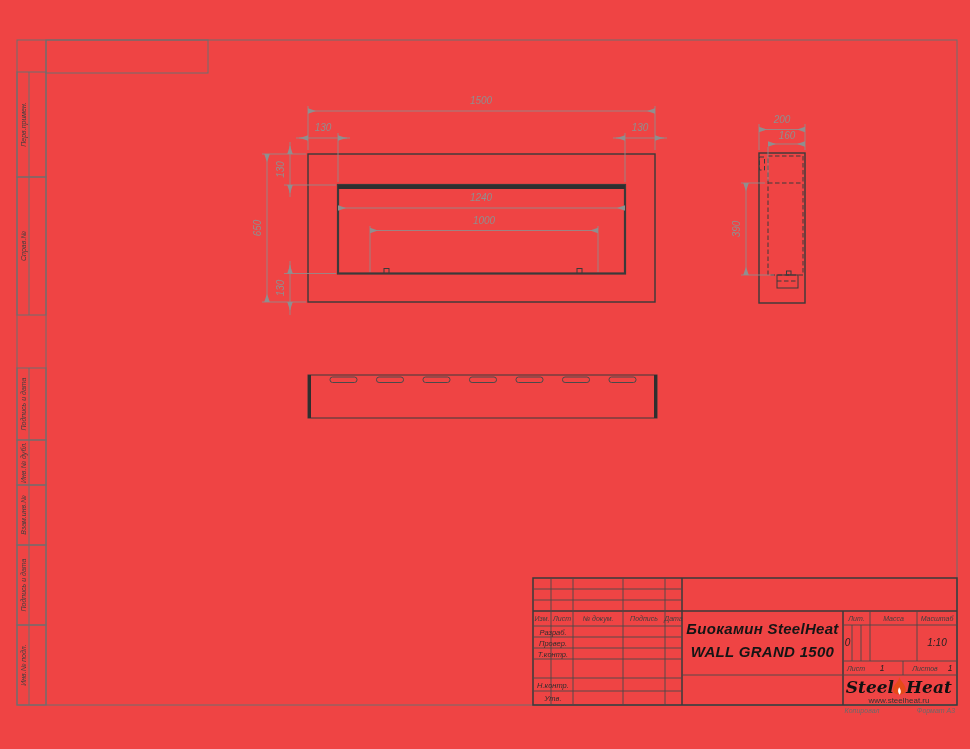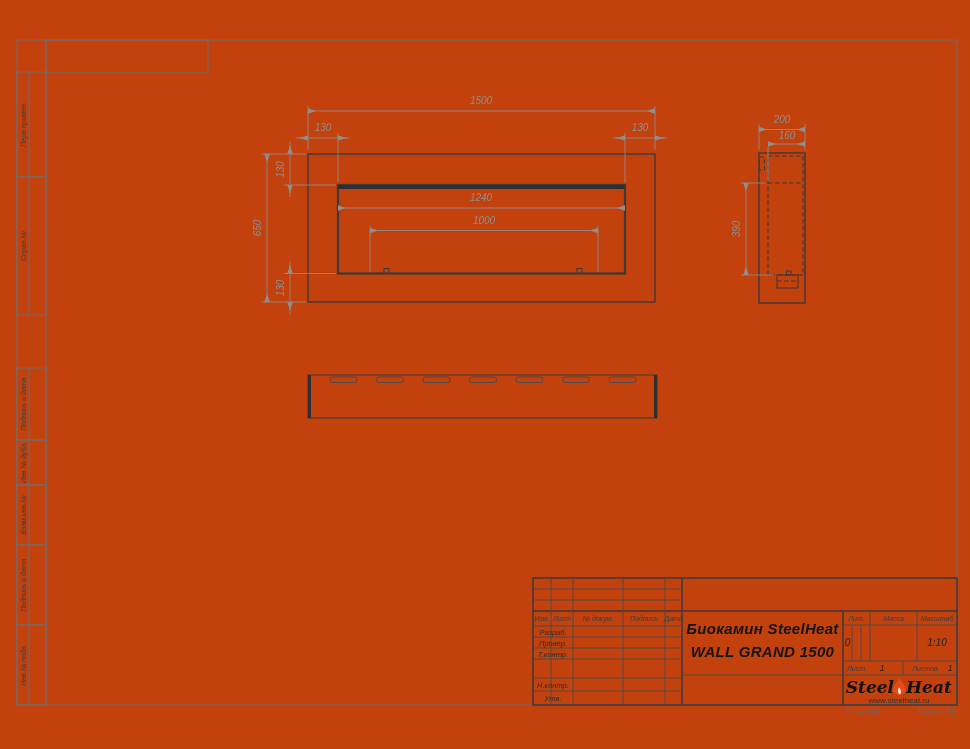--- a/index.html
+++ b/index.html
@@ -1,16 +1,16 @@
 <!DOCTYPE html>
 <html><head>
 <meta charset="utf-8">
 <style>
   html,body{margin:0;padding:0;background:#fdfdfd;}
-  .sheet{position:relative;width:970px;height:749px;background:#c2410c;overflow:hidden;}
+  .sheet{position:relative;width:970px;height:749px;background:#ef4444;overflow:hidden;}
   svg{display:block;}
   
   .fr  {stroke:#6e6e6e;stroke-width:1;fill:none;}
   .tb  {stroke:#4a4a4a;stroke-width:0.9;fill:none;}
   .tbh {stroke:#3a3a3a;stroke-width:1.5;fill:none;}
   .ol  {stroke:#3a3a3a;stroke-width:1.4;fill:none;}
   .olx {stroke-width:2.2;}
   .thin{stroke-width:1;}
   .dim {stroke:#8f8f8f;stroke-width:0.85;fill:none;}
   .dash{stroke-dasharray:4.5,2.5;}

